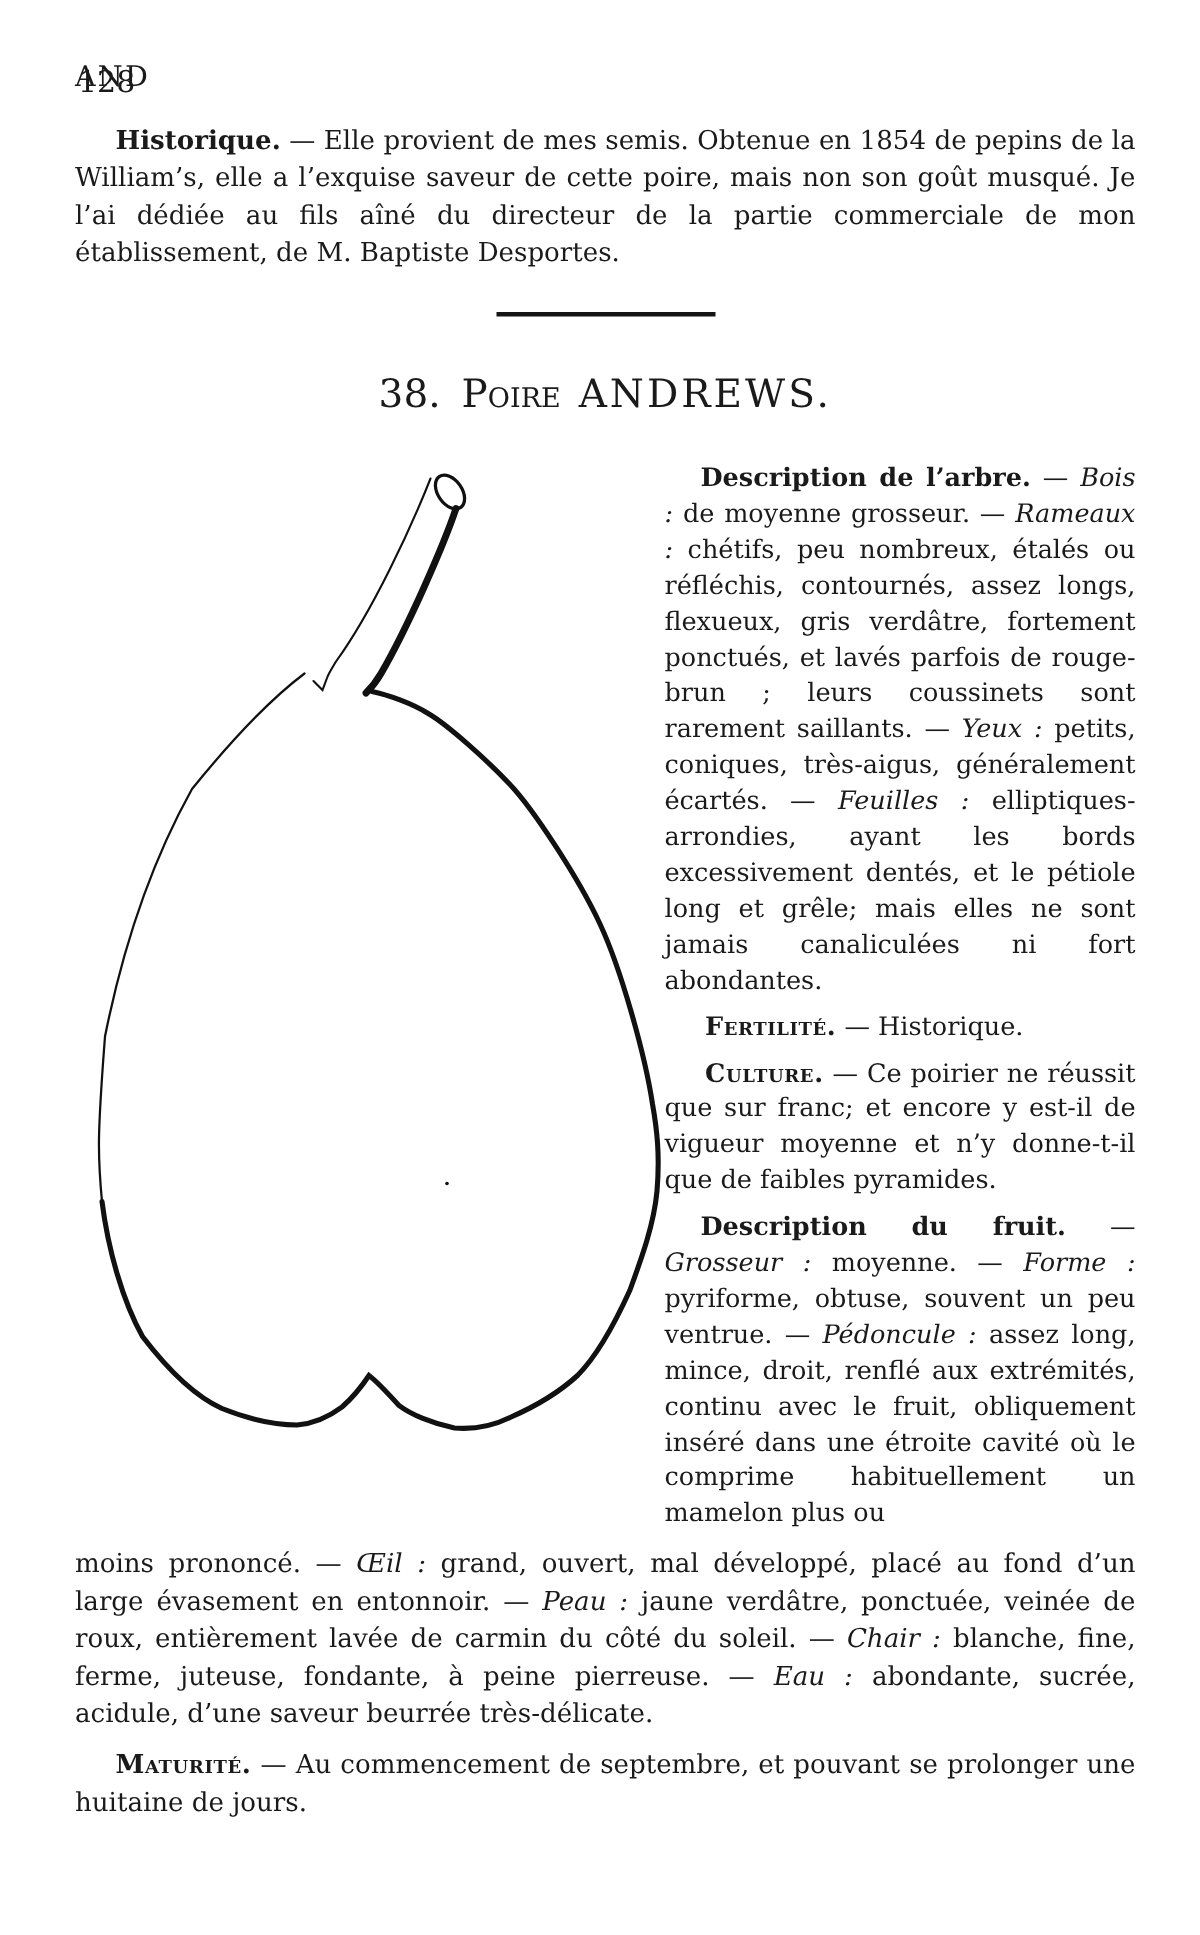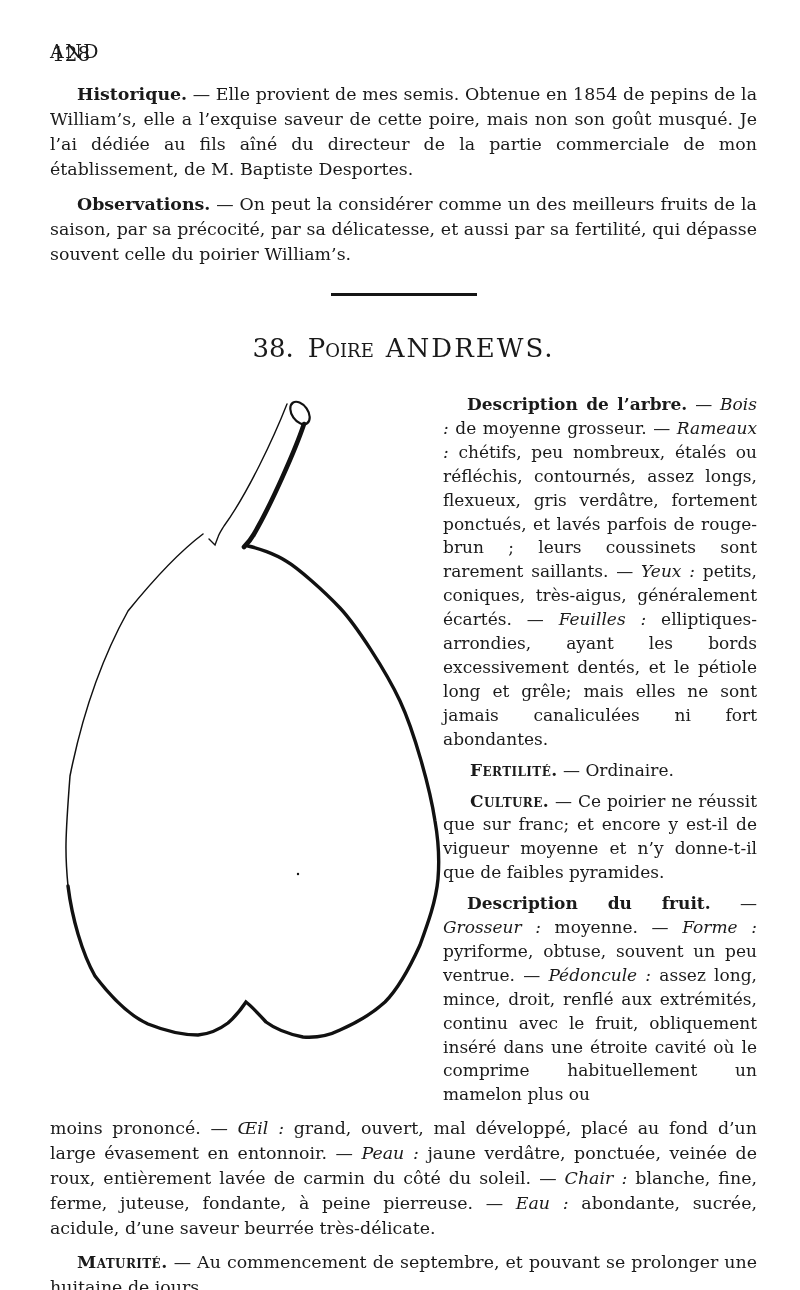--- a/index.html
+++ b/index.html
@@ -45,21 +45,20 @@
 <body>
 
 <div class="page">
 
   <div class="header">
     <span class="page-num">128</span>
     <span class="running-head">AND</span>
   </div>
 
   <p class="indent intro-1"><span class="run-b">Historique.</span><span class="run-n"> — Elle provient de mes semis. Obtenue en 1854 de pepins de la William’s, elle a l’exquise saveur de cette poire, mais non son goût musqué. Je l’ai dédiée au fils aîné du directeur de la partie commerciale de mon établissement, de M. Baptiste Desportes.</span></p>
-  <p class="indent intro-2"><span class="run-b">Observations.</span><span class="run-n"> — On peut la considérer comme un des meilleurs fruits de la saison, par sa précocité, par sa délicatesse, et aussi par sa fertilité, qui dépasse souvent celle du poirier William’s.</span></p>
 
   <div class="divider"></div>
 
   <div class="title">
     <span class="num">38.</span><span class="sc">Poire</span><span class="name">ANDREWS.</span>
   </div>
 
   <div class="figure-section">
 
     <svg class="pear-svg" width="395" height="660" viewBox="0 0 395 660" fill="none" stroke="#111" stroke-linecap="round">
@@ -78,21 +77,21 @@
                C258,645 270,643 282,637 C298,630 315,620 327,609
                C340,596 352,574 362,552 C370,530 378,508 380,486
                C382,462 380,445 377,428 C372,395 356,338 342,308
                C328,278 298,232 282,215 C266,198 240,175 228,168
                C217,161 200,155 190,153"></path>
       <circle cx="240" cy="481" r="1.2" fill="#111" stroke="none"></circle>
     </svg>
 
     <div class="col">
       <p style="text-indent:24px;"><span class="run-b">Description de l’arbre.</span><span class="run-n"> — </span><span class="run-i">Bois :</span><span class="run-n"> de moyenne grosseur. — </span><span class="run-i">Rameaux :</span><span class="run-n"> chétifs, peu nombreux, étalés ou réfléchis, contournés, assez longs, flexueux, gris verdâtre, fortement ponctués, et lavés parfois de rouge-brun ; leurs coussinets sont rarement saillants. — </span><span class="run-i">Yeux :</span><span class="run-n"> petits, coniques, très-aigus, généralement écartés. — </span><span class="run-i">Feuilles :</span><span class="run-n"> elliptiques-arrondies, ayant les bords excessivement dentés, et le pétiole long et grêle; mais elles ne sont jamais canaliculées ni fort abondantes.</span></p>
-      <p class="p-gap indent"><span class="run-sc">Fertilité.</span><span class="run-n"> — Ordinaire.</span></p>
+      <p class="p-gap indent"><span class="run-sc">Fertilité.</span><span class="run-n"> — Historique.</span></p>
       <p class="p-gap indent"><span class="run-sc">Culture.</span><span class="run-n"> — Ce poirier ne réussit que sur franc; et encore y est-il de vigueur moyenne et n’y donne-t-il que de faibles pyramides.</span></p>
       <p class="p-gap" style="text-indent:24px;"><span class="run-b">Description du fruit.</span><span class="run-n"> — </span><span class="run-i">Grosseur :</span><span class="run-n"> moyenne. — </span><span class="run-i">Forme :</span><span class="run-n"> pyriforme, obtuse, souvent un peu ventrue. — </span><span class="run-i">Pédoncule :</span><span class="run-n"> assez long, mince, droit, renflé aux extrémités, continu avec le fruit, obliquement inséré dans une étroite cavité où le comprime habituellement un mamelon plus ou</span></p>
     </div>
   </div>
 
   <p class="cont"><span class="run-n">moins prononcé. — </span><span class="run-i">Œil :</span><span class="run-n"> grand, ouvert, mal développé, placé au fond d’un large évasement en entonnoir. — </span><span class="run-i">Peau :</span><span class="run-n"> jaune verdâtre, ponctuée, veinée de roux, entièrement lavée de carmin du côté du soleil. — </span><span class="run-i">Chair :</span><span class="run-n"> blanche, fine, ferme, juteuse, fondante, à peine pierreuse. — </span><span class="run-i">Eau :</span><span class="run-n"> abondante, sucrée, acidule, d’une saveur beurrée très-délicate.</span></p>
   <p class="indent closing-1"><span class="run-sc">Maturité.</span><span class="run-n"> — Au commencement de septembre, et pouvant se prolonger une huitaine de jours.</span></p>
 
 </div>
 

